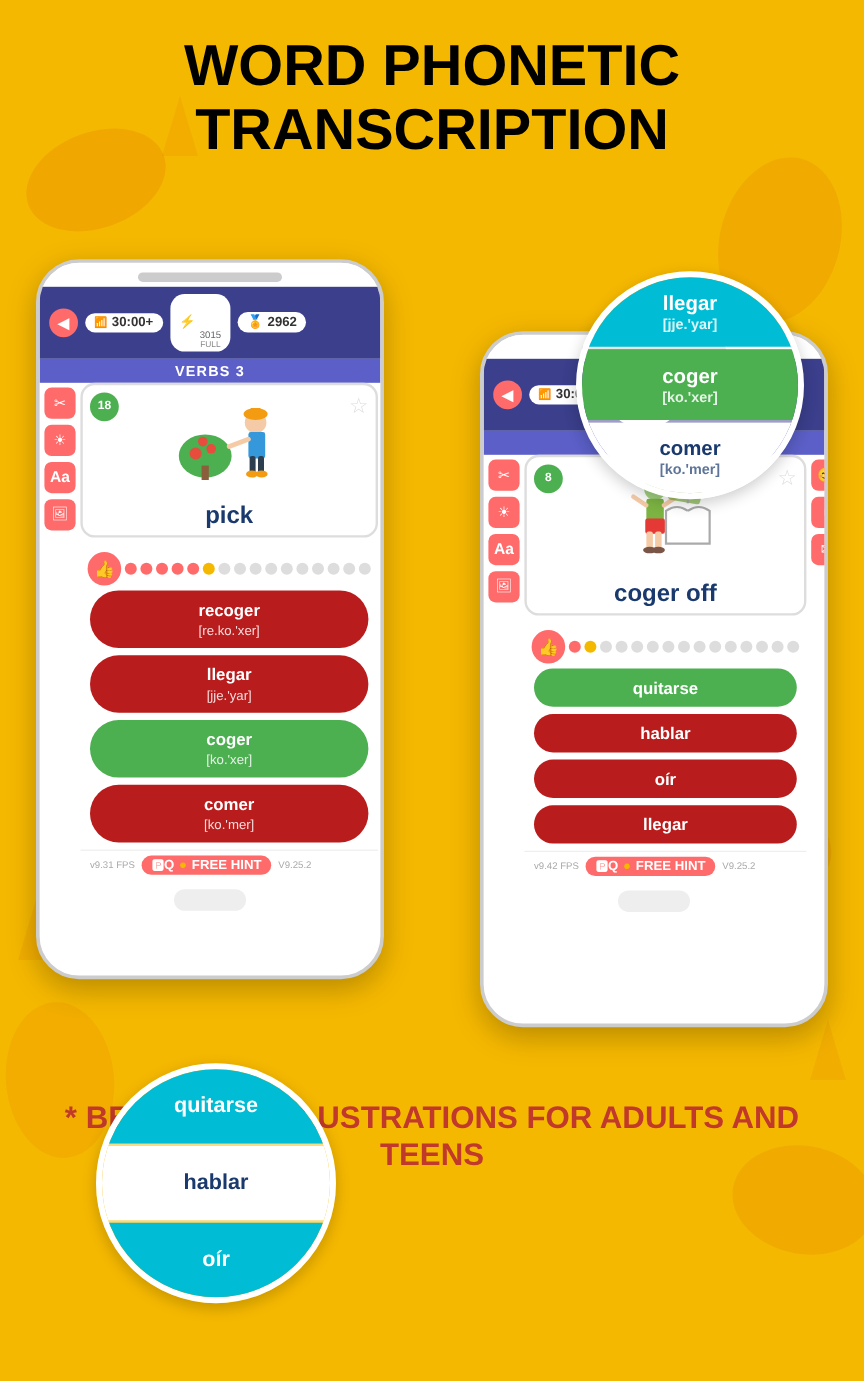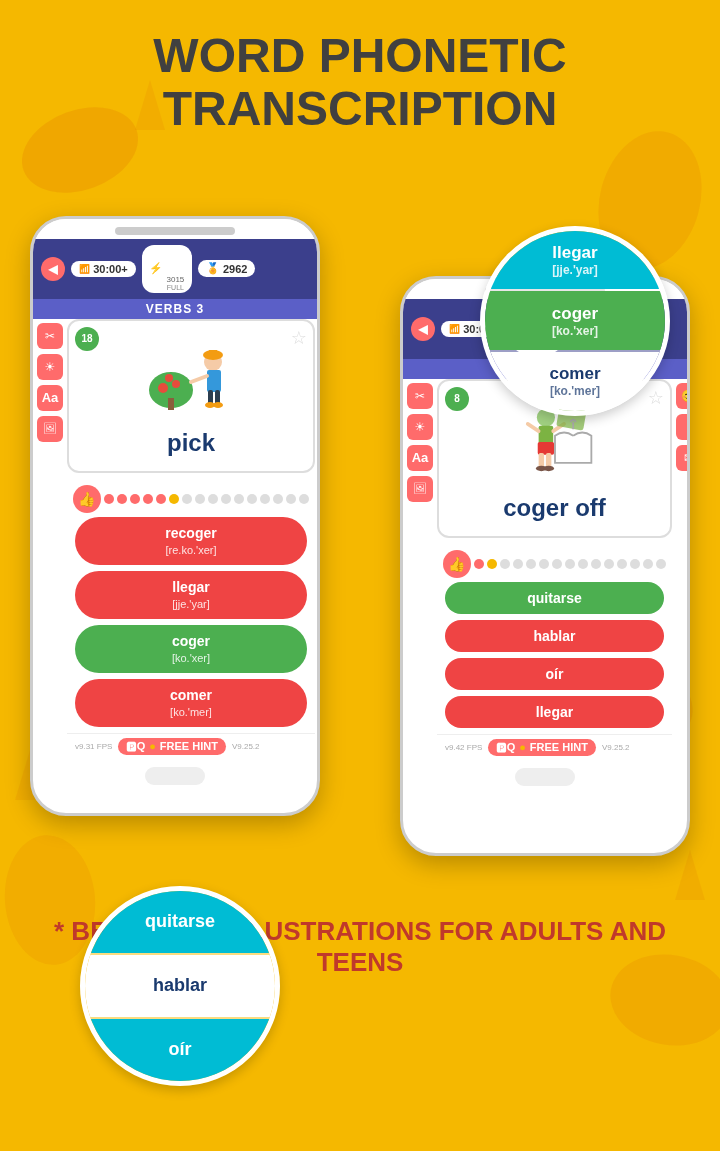--- a/index.html
+++ b/index.html
@@ -18,21 +18,21 @@
       display: flex;
       flex-direction: column;
       align-items: center;
       padding: 30px 20px 30px;
     }
 
     
     .main-title {
       font-size: 48px;
       font-weight: 900;
-      color: #404040;
+      color: #000000;
       text-align: center;
       line-height: 1.1;
       margin-bottom: 20px;
       text-transform: uppercase;
     }
 
     
     .phones-area {
       width: 100%;
       position: relative;
@@ -139,21 +139,21 @@
       font-size: 12px;
       font-weight: bold;
       letter-spacing: 1px;
     }
 
     
     .flash-card {
       background: white;
       border: 2px solid #ddd;
       border-radius: 12px;
-      padding: 14px;
+      padding: 4px;
       display: flex;
       flex-direction: column;
       align-items: center;
       position: relative;
       margin-bottom: 8px;
     }
 
     .card-badge {
       position: absolute;
       top: 6px;
@@ -182,21 +182,21 @@
       width: 100px;
       height: 80px;
       display: flex;
       align-items: center;
       justify-content: center;
       font-size: 50px;
       margin: 5px 0;
     }
 
     .card-word {
-      font-size: 24px;
+      font-size: 20px;
       font-weight: bold;
       color: #1a3a6e;
       margin-top: 4px;
     }
 
     .dot {
       width: 10px;
       height: 10px;
       border-radius: 50%;
     }
@@ -225,21 +225,21 @@
       padding: 8px 10px;
       border-radius: 24px;
       border: none;
       font-size: 14px;
       font-weight: bold;
       color: white;
       text-align: center;
       margin-bottom: 6px;
     }
 
-    .answer-btn-blue { background: #ef4444; }
+    .answer-btn-blue { background: #b91c1c; }
     .answer-btn-green { background: #4CAF50; }
 
     .answer-sub {
       font-size: 11px;
       font-weight: normal;
       color: rgba(255,255,255,0.85);
     }
 
     
     .hint-bar {

